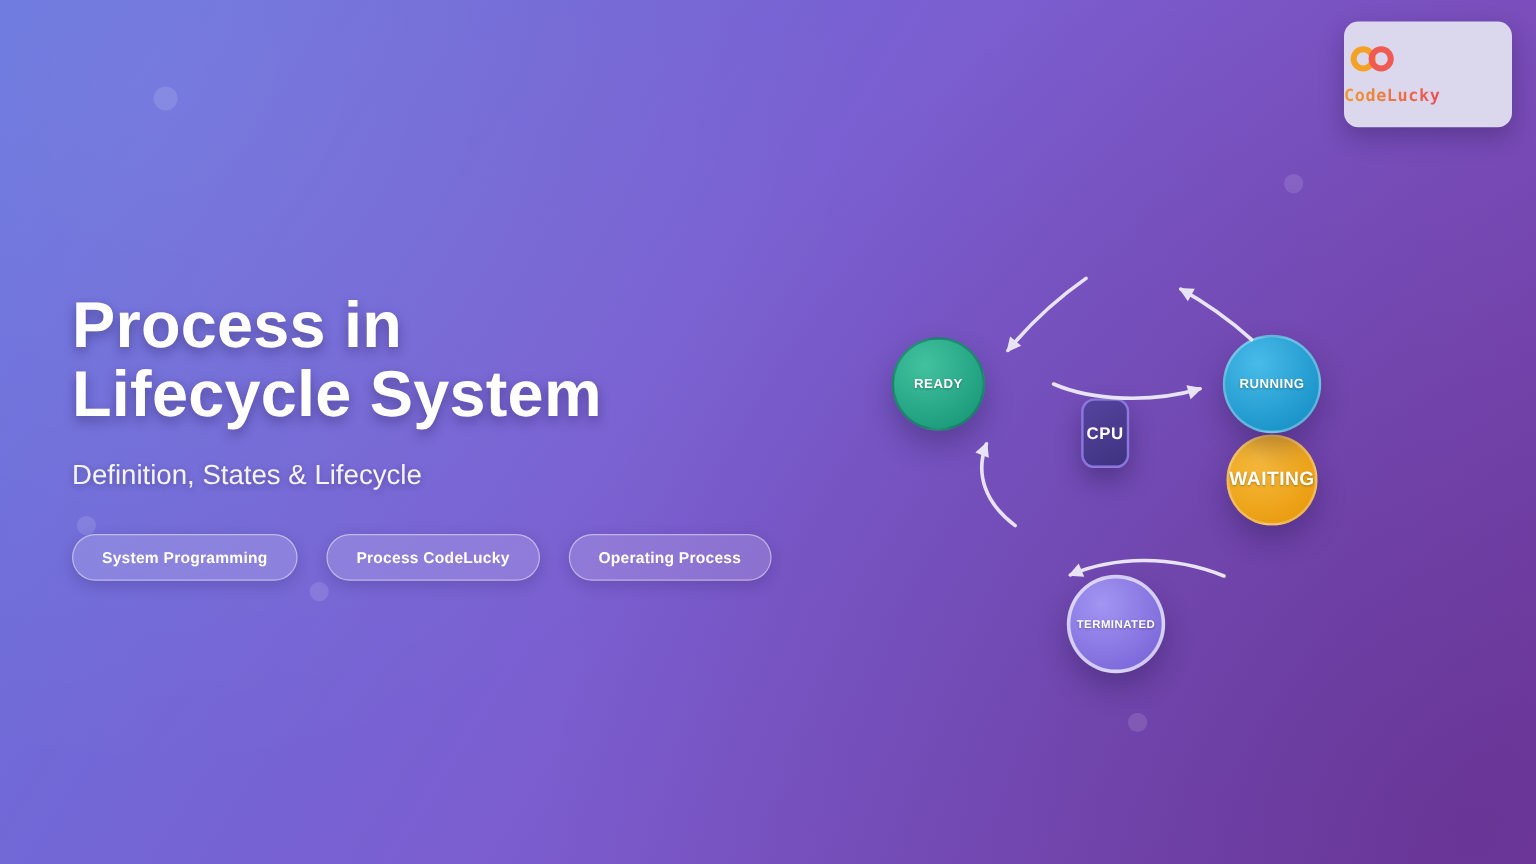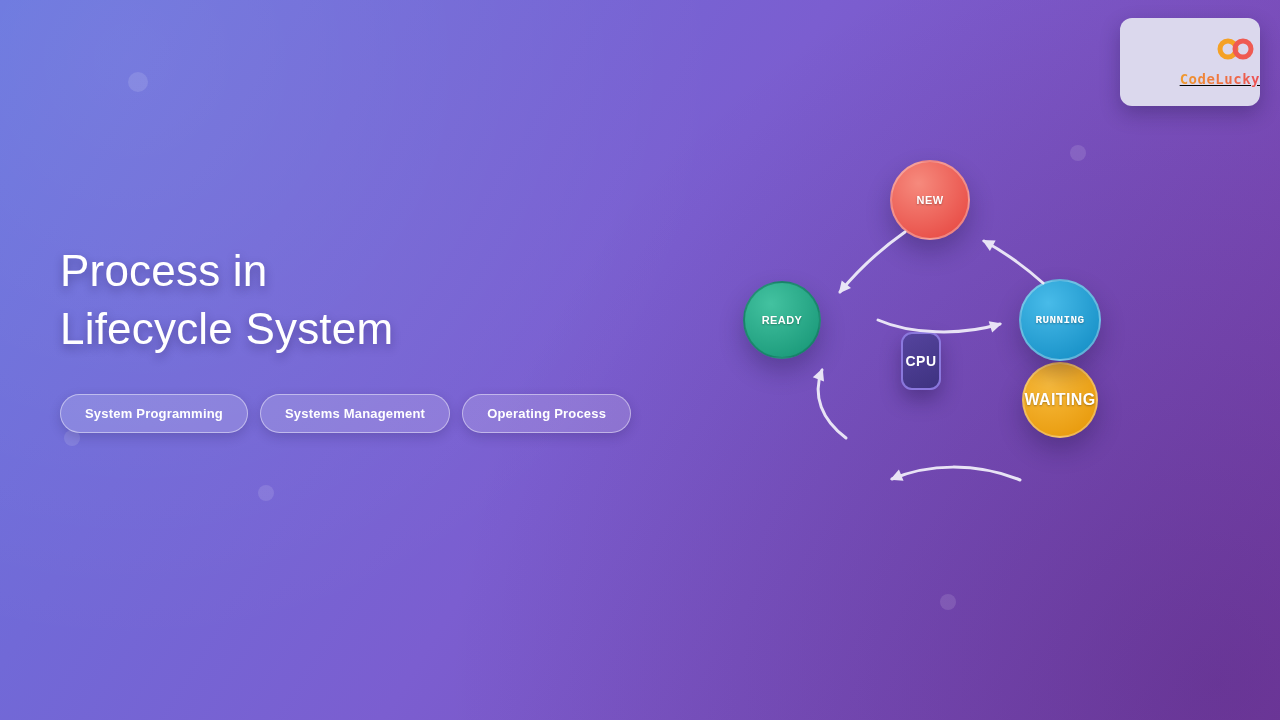--- a/index.html
+++ b/index.html
@@ -26,48 +26,48 @@
   }
 
   
   .logo-card {
     position: absolute; top: 18px; right: 20px;
     width: 140px; height: 88px;
     background: #dbd8ed;
     border-radius: 12px;
     box-shadow: 0 8px 20px rgba(25,15,60,0.30);
     display: flex; flex-direction: column;
-    align-items: flex-end; justify-content: center;
-    gap: 6px; z-index: 10; text-decoration: underline;
+    align-items: flex-start; justify-content: center;
+    gap: 6px; z-index: 10;
   }
   .brand-name {
     font-family: "DejaVu Sans Mono", monospace;
     font-size: 14px; font-weight: bold;
     letter-spacing: 0.5px;
     background: linear-gradient(90deg, #f09a2c, #ec4f55);
     -webkit-background-clip: text;
     background-clip: text;
     color: transparent;
   }
 
   
   .hero { position: absolute; left: 60px; top: 242px; z-index: 6; }
   .title {
-    color: #ffffff; font-weight: 400;
-    font-size: 44px; line-height: 58px;
+    color: #ffffff; font-weight: 700;
+    font-size: 54px; line-height: 58px;
     letter-spacing: 0.2px;
     text-shadow: 0 4px 10px rgba(28,18,70,0.38);
   }
   .subtitle {
     margin-top: 24px;
     color: rgba(255,255,255,0.93);
     font-size: 23px; font-weight: 400;
     text-shadow: 0 2px 6px rgba(28,18,70,0.30);
   }
-  .tags { margin-top: 36px; display: flex; gap: 12px; }
+  .tags { margin-top: 36px; display: flex; gap: 24px; }
   .tag-pill {
     padding: 11px 24px;
     border-radius: 22px;
     background: rgba(255,255,255,0.16);
     border: 1px solid rgba(255,255,255,0.45);
     box-shadow: 0 4px 12px rgba(28,18,70,0.20);
     color: #ffffff; font-size: 13px; font-weight: 700;
     letter-spacing: 0.2px; white-space: nowrap;
   }
 
@@ -87,21 +87,20 @@
   }
   .state-ready {
     left: 743px; top: 281px; width: 78px; height: 78px;
     background: radial-gradient(circle at 35% 28%, #43c2a0, #1d9c7c 80%);
     border: 2px solid rgba(20,110,90,0.55);
   }
   .state-running {
     left: 1019px; top: 279px; width: 82px; height: 82px; z-index: 3;
     background: radial-gradient(circle at 35% 28%, #48bbe9, #1a93c9 80%);
     border: 2px solid rgba(255,255,255,0.30);
-    font-family: Liberation Mono, monospace;
   }
   .state-waiting {
     left: 1022px; top: 362px; width: 76px; height: 76px; z-index: 2;
     font-size: 16px;
     background: radial-gradient(circle at 35% 28%, #f8bb3d, #e99c0f 80%);
     border: 2px solid rgba(255,255,255,0.28);
   }
   .state-terminated {
     left: 889px; top: 479px; width: 82px; height: 82px;
     font-size: 9.5px;
@@ -139,32 +138,33 @@
       </svg>
     </span>
     <span class="brand-name">CodeLucky</span>
   </div>
 
   <div class="hero">
     <div class="title">
       <div>Process in</div>
       <div>Lifecycle System</div>
     </div>
+    <div class="subtitle">Definition, States &amp; Lifecycle</div>
     <div class="tags">
       <span class="tag-pill">System Programming</span>
-      <span class="tag-pill">Systems Management</span>
+      <span class="tag-pill">Process CodeLucky</span>
       <span class="tag-pill">Operating Process</span>
     </div>
   </div>
 
   <div class="diagram">
-    <div class="state state-new">NEW</div>
     <div class="state state-ready">READY</div>
     <div class="state state-running">RUNNING</div>
     <div class="state state-waiting">WAITING</div>
+    <div class="state state-terminated">TERMINATED</div>
     <div class="cpu-box">CPU</div>
 
     <svg class="arrows" width="1280" height="720" viewBox="0 0 1280 720">
       <defs>
         <marker id="arrowhead" markerWidth="16" markerHeight="16" refX="11" refY="7" orient="auto" markerUnits="userSpaceOnUse">
           <path d="M1,1 L13,7 L1,13 Z" fill="#efecf9"></path>
         </marker>
       </defs>
       <g fill="none" stroke="#efecf9" stroke-width="3" stroke-linecap="round" opacity="0.95">
         <path d="M 905 232 Q 868 258 840 292" marker-end="url(#arrowhead)"></path>

